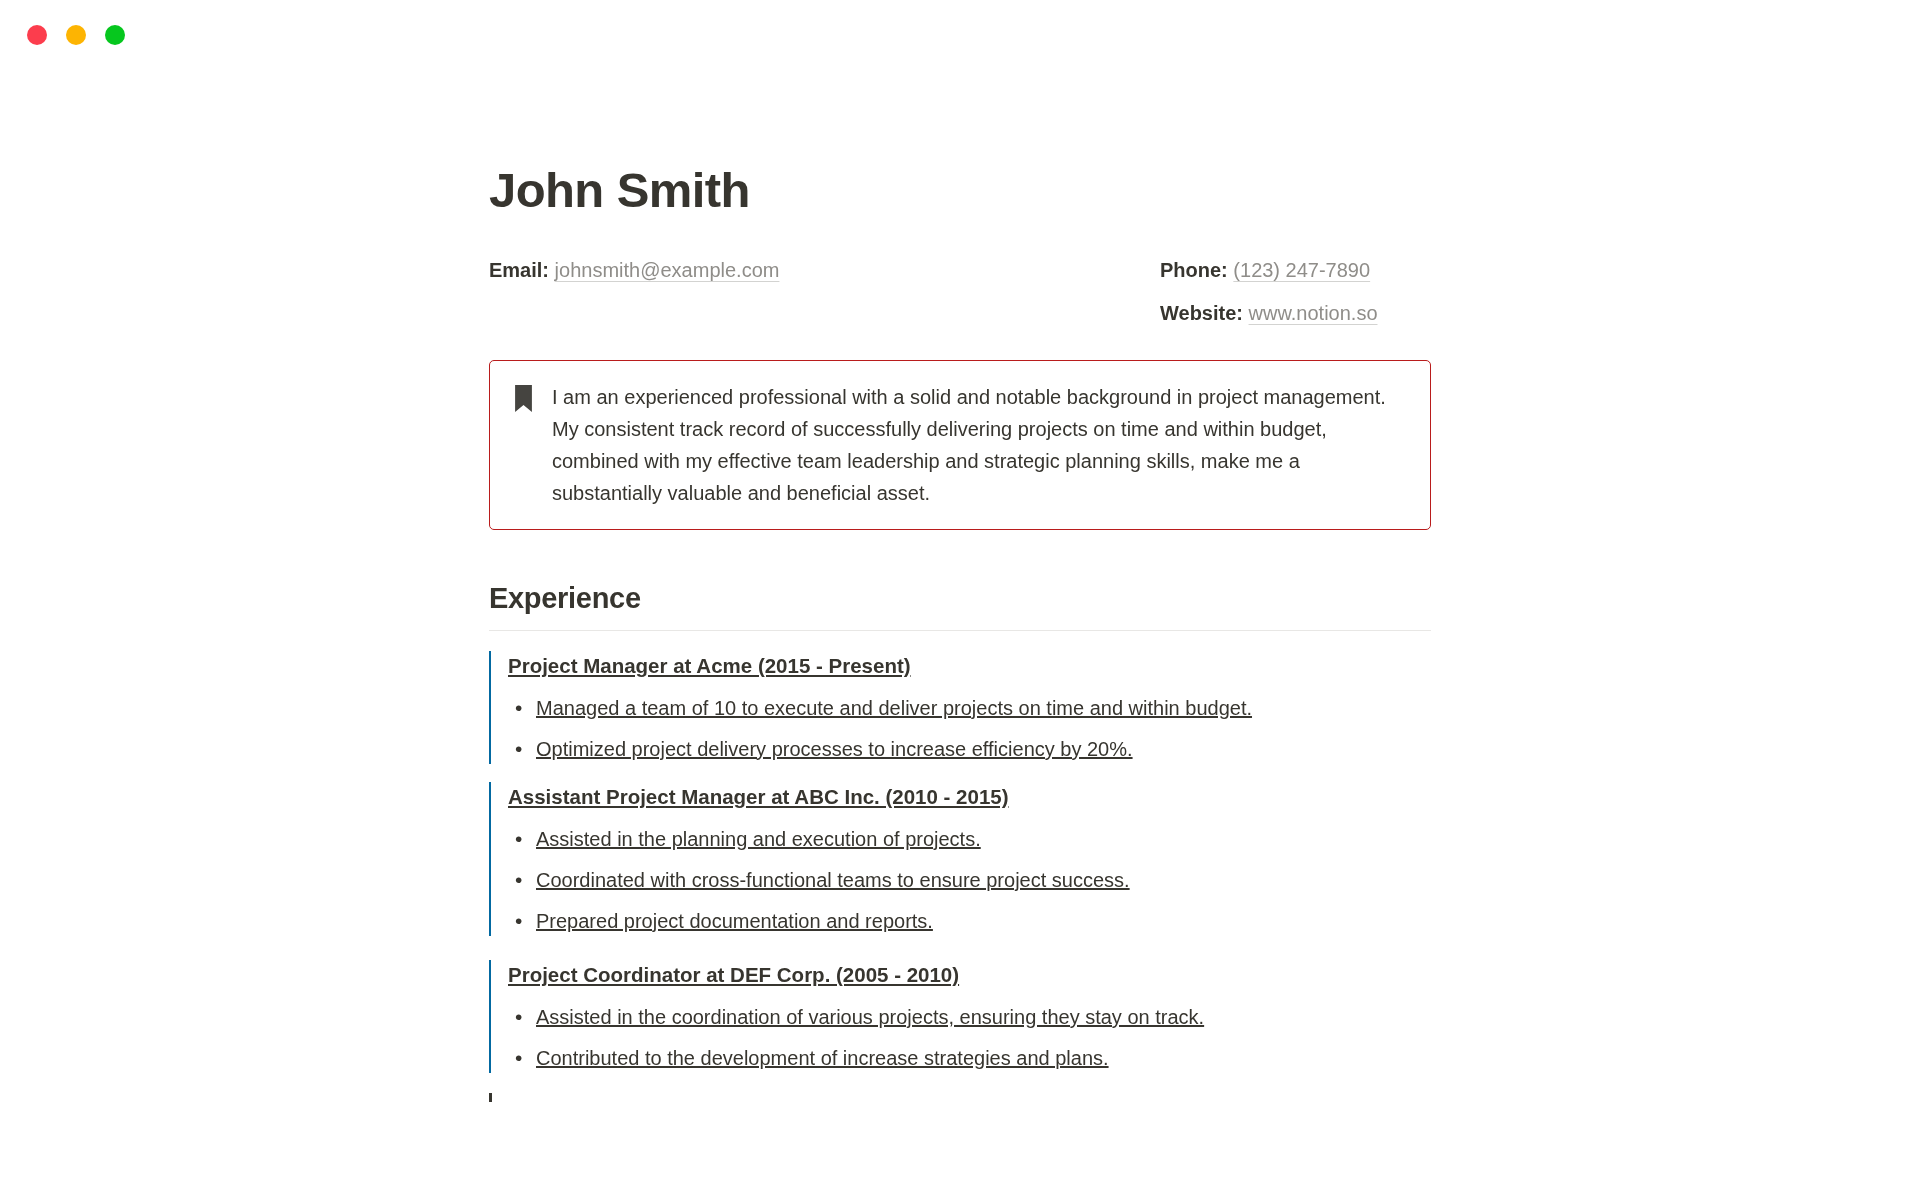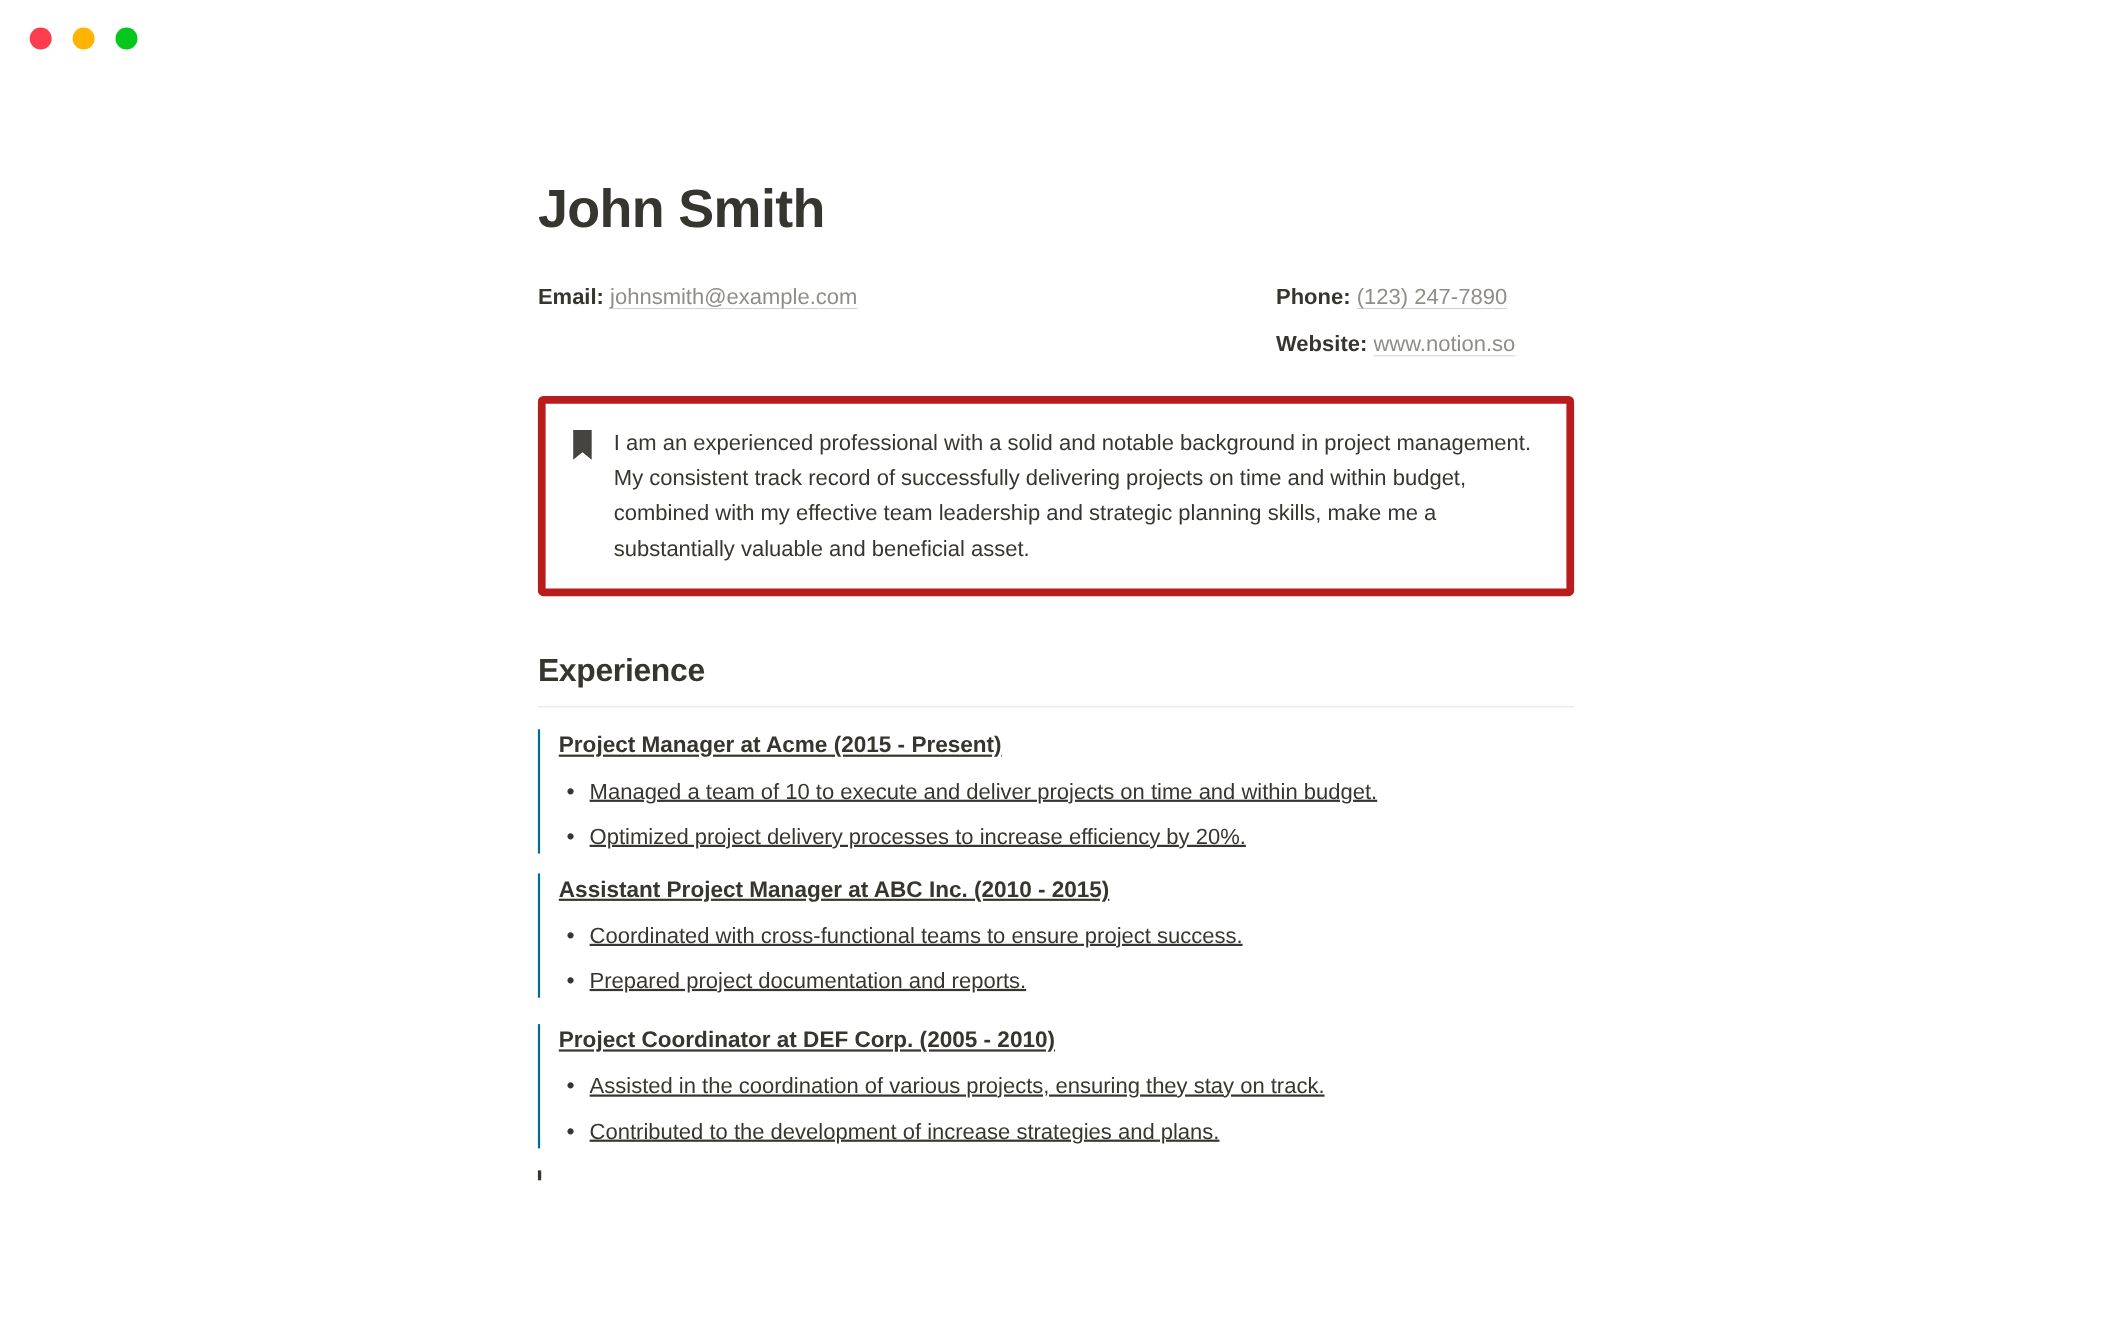--- a/index.html
+++ b/index.html
@@ -46,21 +46,21 @@
     text-decoration: underline;
     text-decoration-color: rgba(55,53,47,0.22);
     text-underline-offset: 4px;
     text-decoration-thickness: 1px;
     cursor: pointer;
   }
 
   
   .callout {
     margin-top: 19px;
-    border: 7px solid #b91c1c;
+    border: 1px solid #b91c1c;
     border-radius: 5px;
     padding: 20px 22px 20px 22px;
     display: flex; align-items: flex-start;
   }
   .callout-icon { flex: none; width: 40px; padding-top: 4px; }
   .callout-text {
     font-size: 20px; line-height: 32px; color: #37352f;
   }
 
   
@@ -155,20 +155,21 @@
     <div class="entry-title">Project Manager at Acme (2015 - Present)</div>
     <ul class="entry-bullets">
       <li>Managed a team of 10 to execute and deliver projects on time and within budget.</li>
       <li>Optimized project delivery processes to increase efficiency by 20%.</li>
     </ul>
   </div>
 
   <div class="quote-block entry-2">
     <div class="entry-title">Assistant Project Manager at ABC Inc. (2010 - 2015)</div>
     <ul class="entry-bullets">
+      <li>Assisted in the planning and execution of projects.</li>
       <li>Coordinated with cross-functional teams to ensure project success.</li>
       <li>Prepared project documentation and reports.</li>
     </ul>
   </div>
 
   <div class="quote-block entry-3">
     <div class="entry-title">Project Coordinator at DEF Corp. (2005 - 2010)</div>
     <ul class="entry-bullets">
       <li>Assisted in the coordination of various projects, ensuring they stay on track.</li>
       <li>Contributed to the development of increase strategies and plans.</li>

